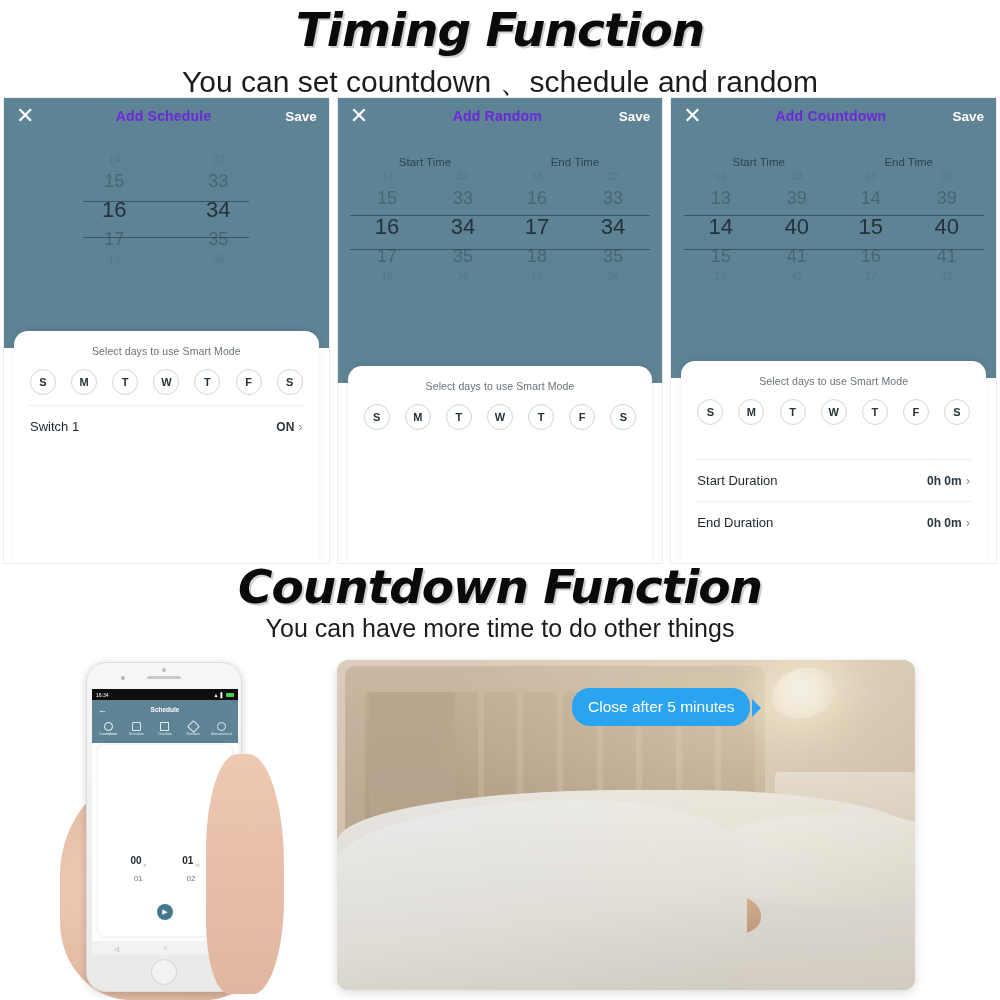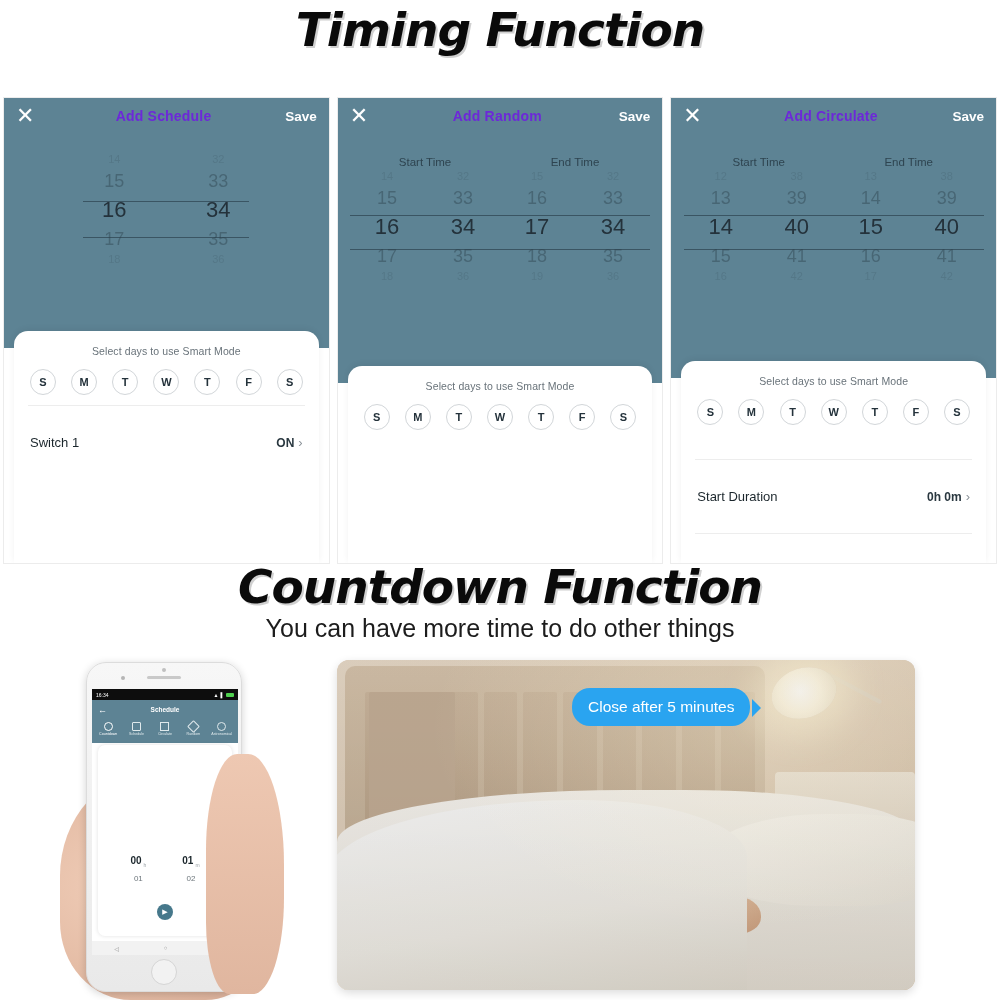--- a/index.html
+++ b/index.html
@@ -132,21 +132,21 @@
   .day{
     width:26px; height:26px; border-radius:50%;
     border:1px solid #d2d6d9;
     display:flex; align-items:center; justify-content:center;
     font-size:11px; font-weight:bold; color:#24323b;
     cursor:pointer; background:#fff;
   }
   .rowitem{
     display:flex; justify-content:space-between;
     border-top:1px solid #ededed;
-    padding:29px 2px;
+    padding:13px 2px;
     font-size:13px; color:#1b262c;
     cursor:pointer;
   }
   .rowitem .val{
     font-size:12px; color:#2a3840; font-weight:bold;
     display:flex; align-items:center; gap:4px;
   }
   .chev{ font-size:13px; color:#8b9299; font-weight:400; }
 
   
@@ -359,20 +359,21 @@
     border:9px solid transparent;
     border-left-color:#2aa4f0;
     border-right:0;
   }
 </style>
 </head>
 <body>
 
 <div class="hero">
   <div class="hero-title" id="timing-title">Timing Function</div>
+  <div class="hero-sub" id="timing-sub">You can set countdown 、schedule and random</div>
 </div>
 
 <div class="screens">
 
   <div class="screen s1">
     <div class="screen-teal"></div>
     <div class="navbar">
       <div class="nav-close">✕</div>
       <div class="nav-title">Add Schedule</div>
       <div class="nav-save">Save</div>
@@ -488,21 +489,21 @@
         <div class="day">F</div>
         <div class="day">S</div>
       </div>
     </div>
   </div>
 
   <div class="screen s3">
     <div class="screen-teal"></div>
     <div class="navbar">
       <div class="nav-close">✕</div>
-      <div class="nav-title">Add Circulate</div>
+      <div class="nav-title">Add Countdown</div>
       <div class="nav-save">Save</div>
     </div>
     <div class="picker-wrap" style="padding-top:22px;">
       <div class="picker-heads">
         <div class="picker-head" style="width:150px;">Start Time</div>
         <div class="picker-head" style="width:150px;">End Time</div>
       </div>
       <div class="picker-row">
         <div class="picker-group" style="width:150px;justify-content:center;gap:14px;">
           <div class="sel-lines" style="top:2px;height:112px;">

